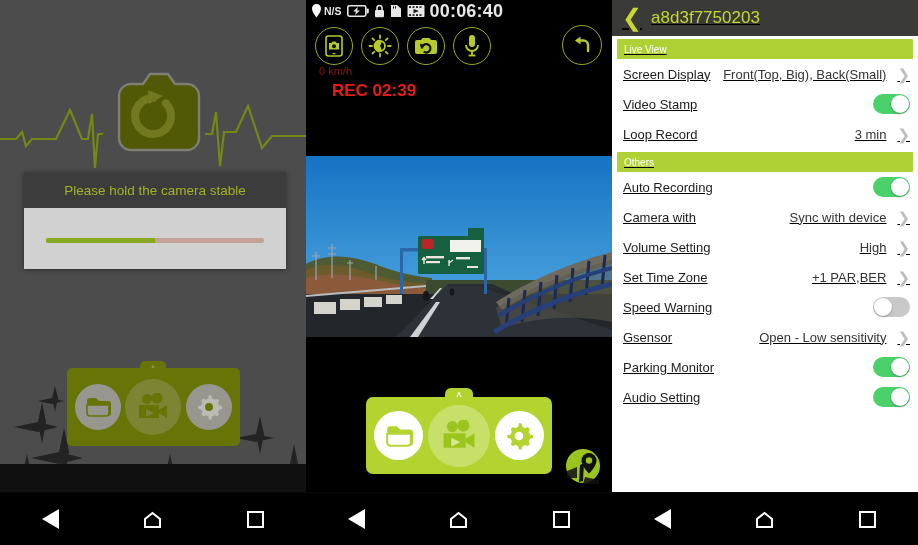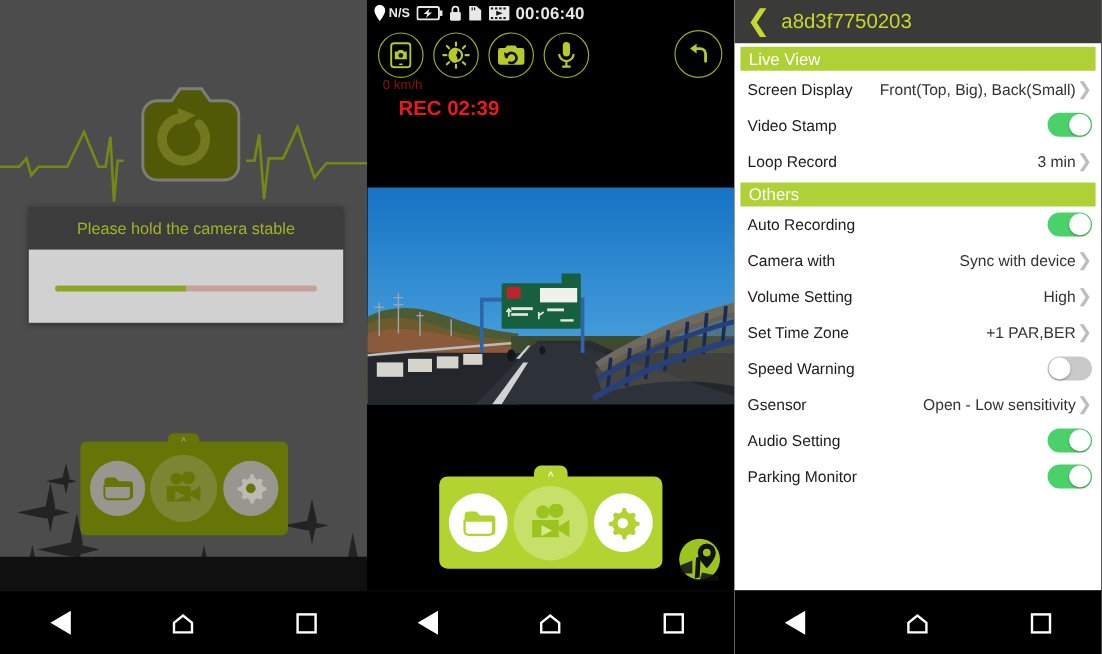--- a/index.html
+++ b/index.html
@@ -3,21 +3,21 @@
 <meta charset="utf-8">
 <style>
   * { box-sizing: border-box; margin: 0; padding: 0; }
   html, body {
     width: 918px; height: 545px;
     background: #000;
     font-family: "Liberation Sans", sans-serif;
     overflow: hidden;
   }
   .screens { display: flex; width: 918px; height: 545px; }
-  .panel { position: relative; width: 349px; height: 545px; overflow: hidden; }
+  .panel { position: relative; width: 349px; height: 545px; overflow: hidden; text-decoration: underline; }
 
   
   .navbar {
     position: absolute; left: 0; bottom: 0; width: 100%; height: 53px;
     background: #000; display: flex; align-items: center; justify-content: space-around;
     border-top: 1px solid #0b0b0b;
   }
   .nav-back {
     width: 0; height: 0; border-top: 10px solid transparent;
     border-bottom: 10px solid transparent; border-right: 17px solid #fff;
@@ -65,21 +65,21 @@
   .progress-fill { height: 100%; width: 50%; background: #a5ce27; }
   .dialog-msg { margin-top: 25px; text-align: center; font-size: 15px; color: #2b2b2b; }
   .p1-veil { position:absolute; inset:0 0 53px 0; background: rgba(0,0,0,.30); }
 
   
   .p2 { background: #000; }
   .statusbar {
     position:absolute; top:0; left:0; width:100%; height:22px;
     display:flex; align-items:center; gap:5px; padding-left:5px; color:#e8e8e8;
   }
-  .statusbar .sb-txt { font-size:14px; font-weight:bold; letter-spacing:.2px; }
+  .statusbar .sb-txt { font-size:18px; font-weight:bold; letter-spacing:.2px; }
   .sb-ns { font-size:10.5px; font-weight:bold; margin-left:-3px; }
   .p2-tools { position:absolute; top:27px; left:9px; display:flex; gap:8px; }
   .tool-btn {
     width: 38px; height: 38px; border-radius: 50%; border: 1.6px solid #9aa81d;
     display:flex; align-items:center; justify-content:center;
   }
   .back-btn {
     position:absolute; top:25px; right:10px; width:40px; height:40px;
     border-radius:50%; border:1.6px solid #9aa81d;
     display:flex; align-items:center; justify-content:center;
@@ -99,28 +99,28 @@
   .p2-tab .chev { color:#fff; font-size:12px; line-height:10px; }
   .p2-gps { position:absolute; right:9px; top:447px; width:40px; height:38px; }
 
   
   .p3 { background: #fff; }
   .p3-header { height:36px; background:#3a3a38; display:flex; align-items:center; padding-left:10px; gap:9px; }
   .p3-header .chev-left { color:#c6d82e; font-size:24px; line-height:22px; font-weight:300; }
   .p3-title { color:#c6d82e; font-size:17px; }
   .sec-head {
     margin: 3px 5px 0 5px; height: 20px; background: #b0d136; color: #fff;
-    font-size: 14px; display:flex; align-items:center; padding-left: 7px; border-radius: 1px;
+    font-size: 10px; display:flex; align-items:center; padding-left: 7px; border-radius: 1px;
   }
   .row {
     height: 30px; display: flex; align-items: center; justify-content: space-between;
     padding: 0 8px 0 11px; font-size: 13px; color: #222;
   }
   .row .label { color:#1c1c1c; }
-  .row .right { display:flex; align-items:center; gap:1px; }
+  .row .right { display:flex; align-items:center; gap:11px; }
   .row .value { color:#333; font-size:13px; }
   .chev-r { color:#bdbdbd; font-size:15px; line-height:13px; }
   .toggle { width: 37px; height: 20px; border-radius: 10px; position: relative; }
   .toggle.on { background: #4ad16a; }
   .toggle.off { background: #c9c9c9; }
   .toggle .knob { position:absolute; top:1px; width:18px; height:18px; border-radius:50%;
       background:#fff; box-shadow:0 1px 2px rgba(0,0,0,.3); }
   .toggle.on .knob { right: 1px; }
   .toggle.off .knob { left: 1px; }
 </style>
@@ -504,29 +504,29 @@
           </span>
         </div>
         <div class="row">
           <span class="label">Gsensor</span>
           <span class="right">
             <span class="value">Open - Low sensitivity</span>
             <span class="chev-r">❯</span>
           </span>
         </div>
         <div class="row">
-          <span class="label">Audio Setting</span>
+          <span class="label">Parking Monitor</span>
           <span class="right">
             <span class="toggle on">
               <span class="knob"></span>
             </span>
           </span>
         </div>
         <div class="row">
-          <span class="label">Parking Monitor</span>
+          <span class="label">Audio Setting</span>
           <span class="right">
             <span class="toggle on">
               <span class="knob"></span>
             </span>
           </span>
         </div>
       </div>
 
     <div class="navbar">
       <div class="nav-back"></div>

